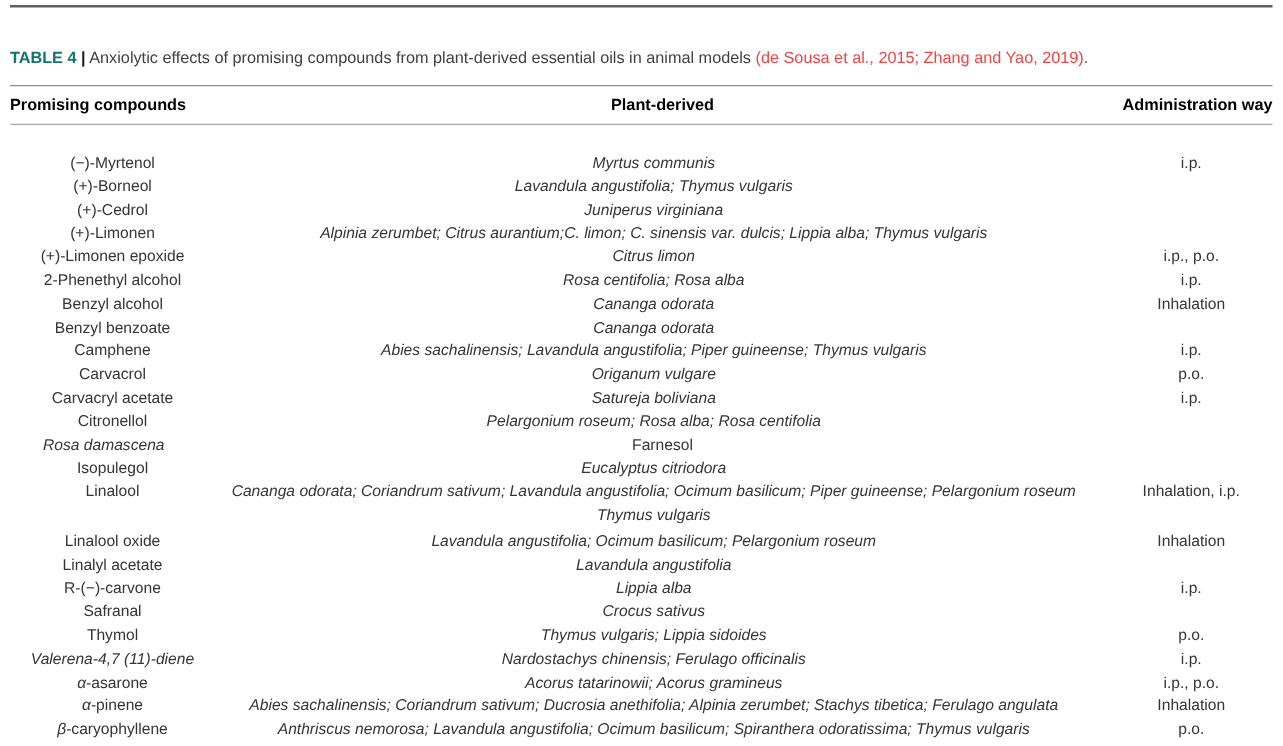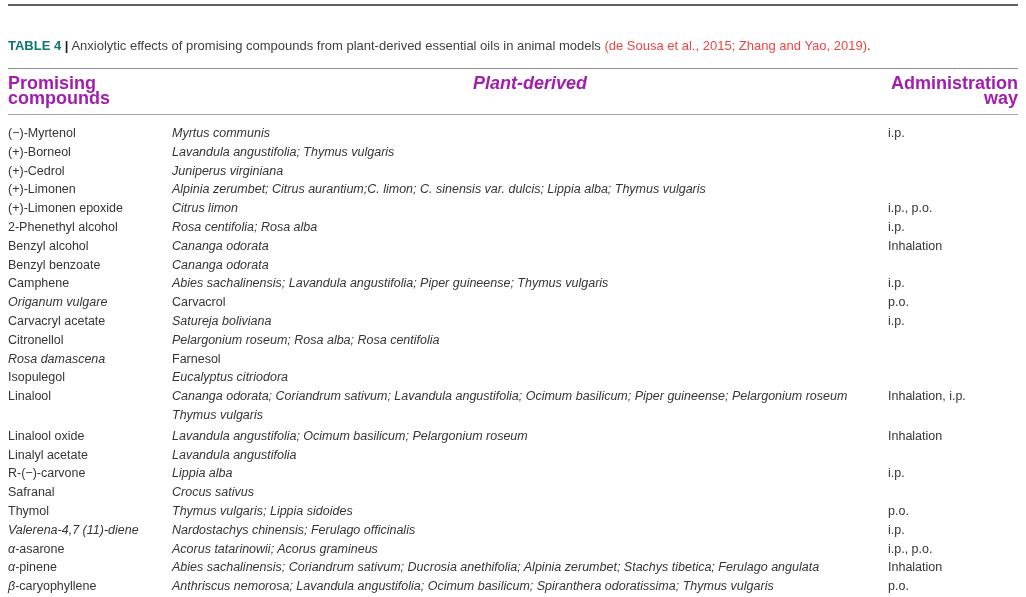--- a/index.html
+++ b/index.html
@@ -16,25 +16,25 @@
     font-size:13px;line-height:16px;color:#3f3f3f;
   }
   .cap-label{font-weight:bold;color:#0f766e;}
   .cap-sep{font-weight:bold;color:#1c1c1c;}
   .cap-cite{color:#ef4444;text-decoration:none;cursor:pointer;}
   .rule-mid{margin:0 8px;height:1px;background:#8f8f8f;}
   .rule-light{margin:0 8px;height:1px;background:#a8a8a8;}
   .thead{
     display:grid;grid-template-columns:164px 716px 130px;
     margin:0 8px;padding:7px 0 8px 0;
-    font-size:18px;font-weight:bold;color:#a21caf;line-height:15px;
+    font-size:13px;font-weight:bold;color:#000000;line-height:15px;
   }
-  .th-plant{text-align:center;font-style:italic;}
+  .th-plant{text-align:center;}
   .th-admin{text-align:right;}
-  .tbody{margin:0 8px;padding-top:9px;}
+  .tbody{margin:12px 8px;padding-top:9px;text-align:center;}
   .trow{
     display:grid;grid-template-columns:164px 716px 130px;
     align-items:start;
   }
   .cell{
     font-size:12.5px;line-height:18.8px;color:#353535;
     white-space:normal;
   }
   .cell.plant{font-style:italic;padding-right:14px;}
   .cell.italic{font-style:italic;}
@@ -101,22 +101,22 @@
         <div class="cell compound">Benzyl benzoate</div>
         <div class="cell plant">Cananga odorata</div>
         <div class="cell admin"></div>
       </div>
       <div class="trow">
         <div class="cell compound">Camphene</div>
         <div class="cell plant">Abies sachalinensis; Lavandula angustifolia; Piper guineense; Thymus vulgaris</div>
         <div class="cell admin">i.p.</div>
       </div>
       <div class="trow">
+        <div class="cell compound">Carvacrol</div>
         <div class="cell plant">Origanum vulgare</div>
-        <div class="cell compound">Carvacrol</div>
         <div class="cell admin">p.o.</div>
       </div>
       <div class="trow">
         <div class="cell compound">Carvacryl acetate</div>
         <div class="cell plant">Satureja boliviana</div>
         <div class="cell admin">i.p.</div>
       </div>
       <div class="trow">
         <div class="cell compound">Citronellol</div>
         <div class="cell plant">Pelargonium roseum; Rosa alba; Rosa centifolia</div>

